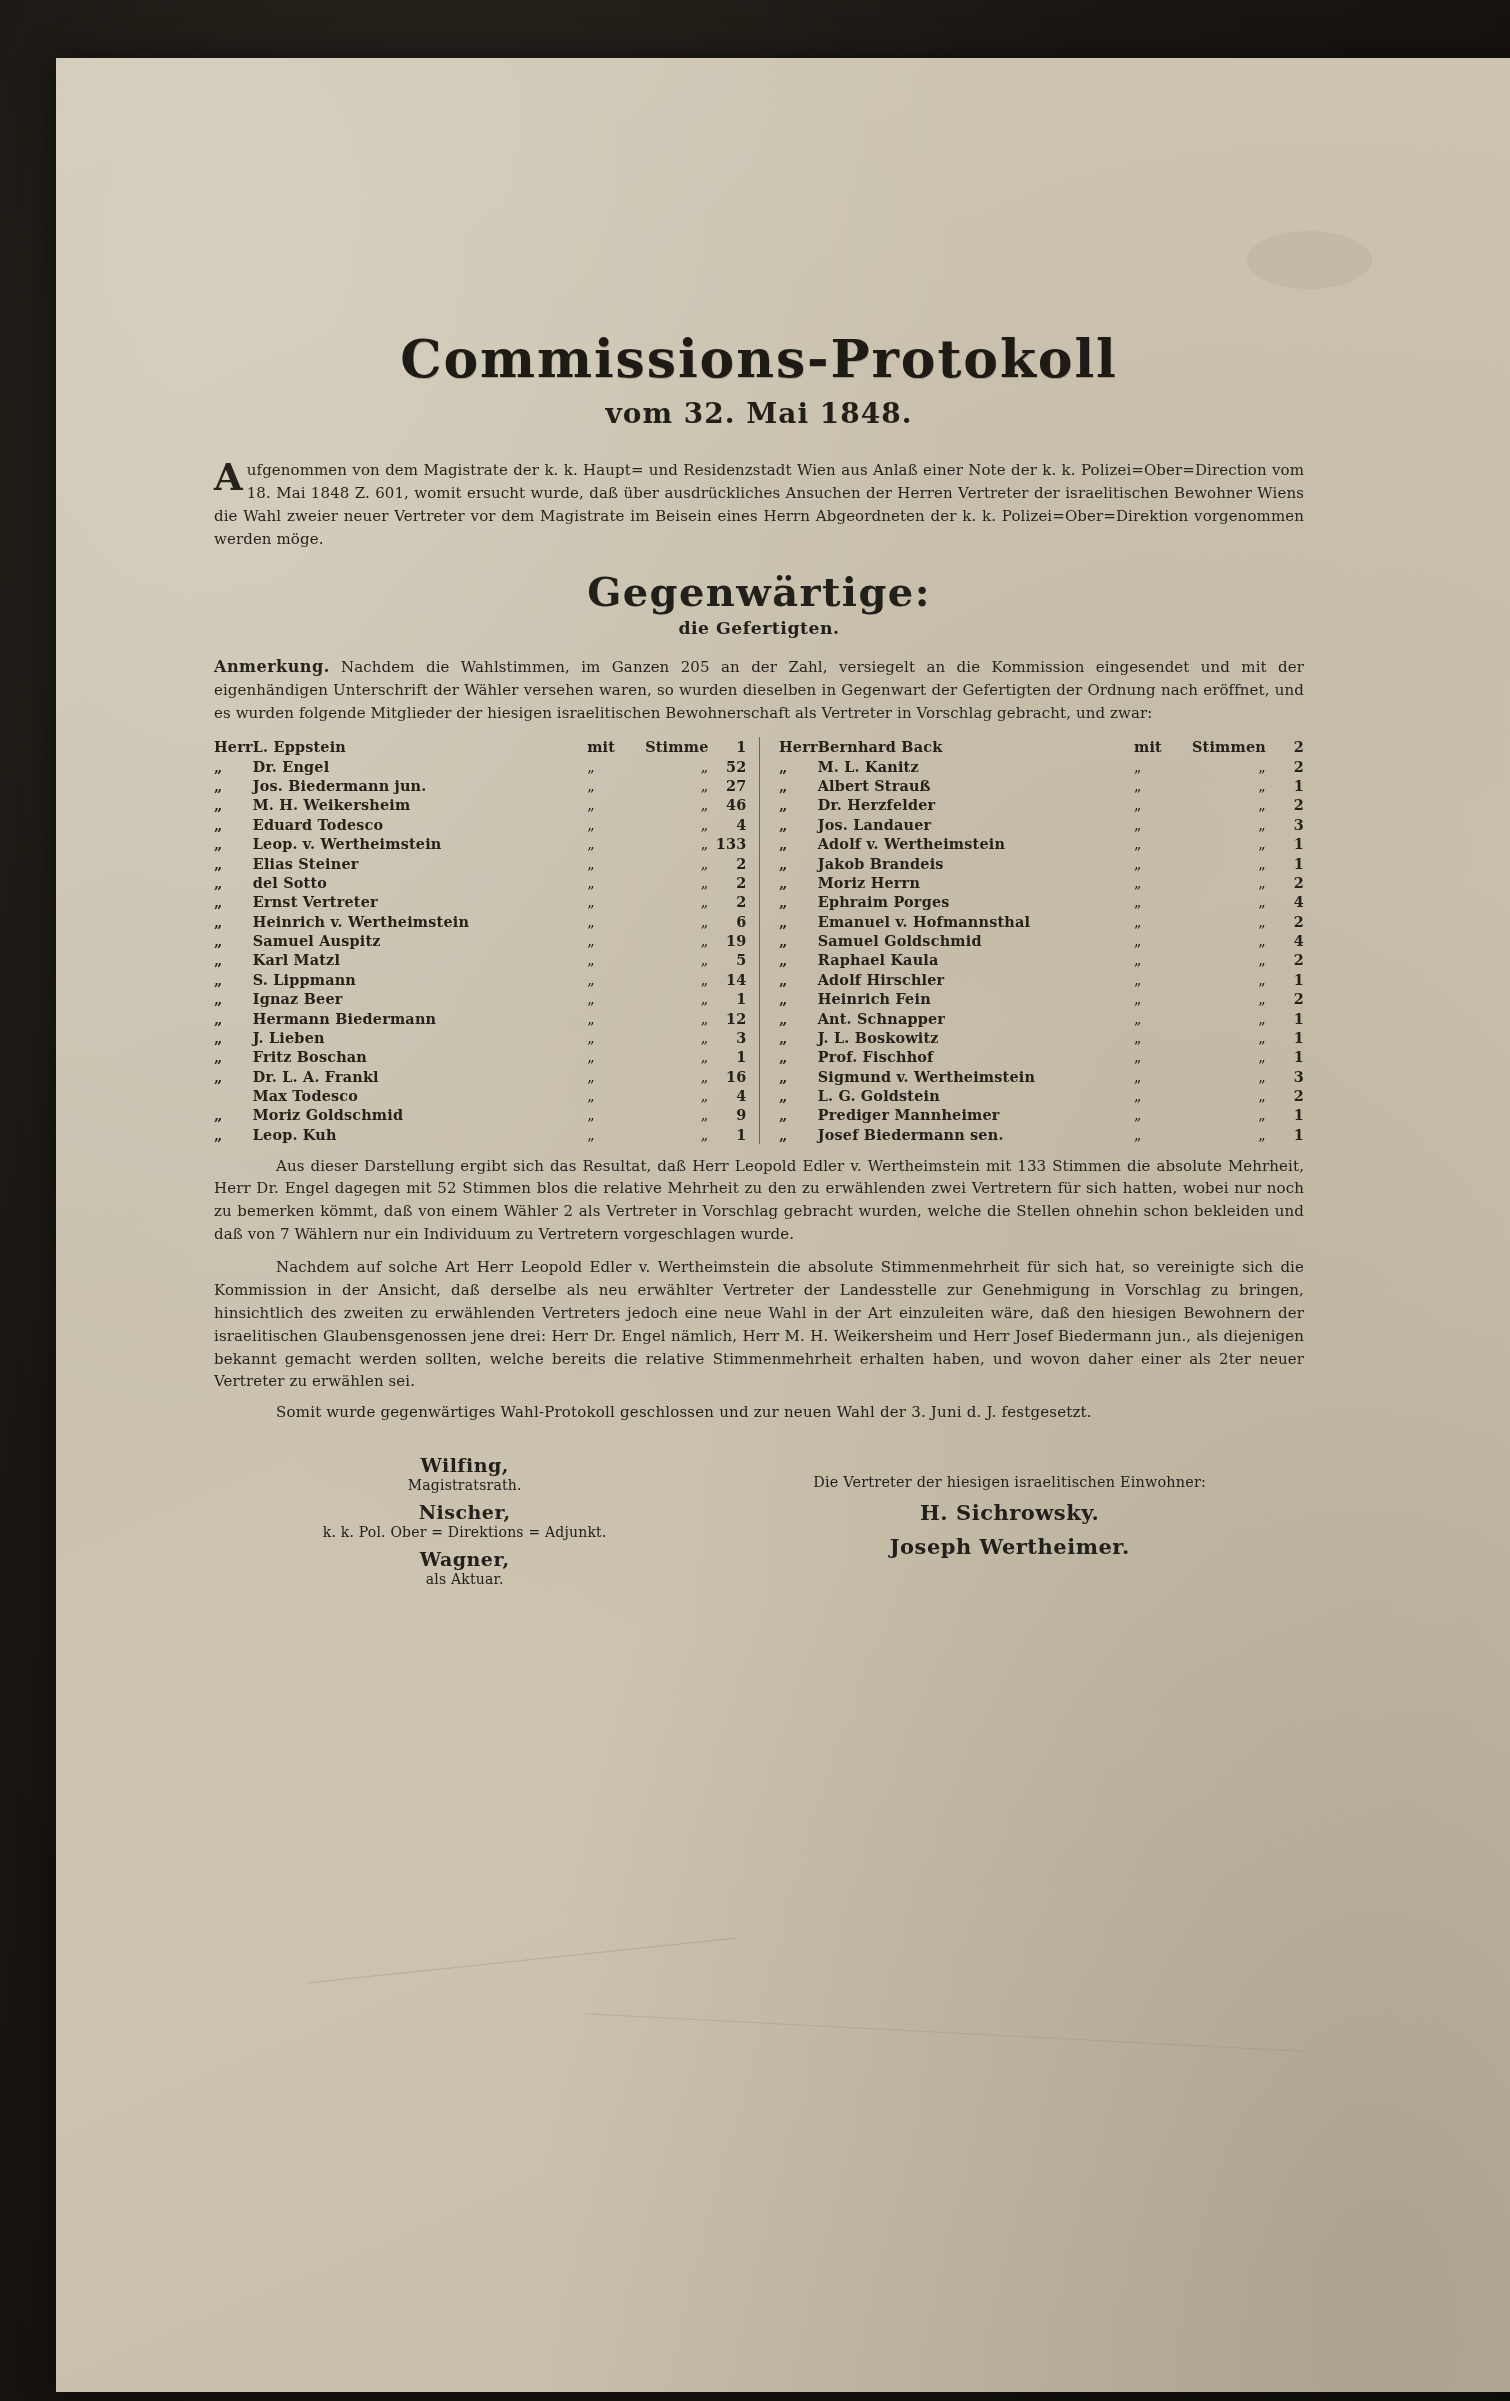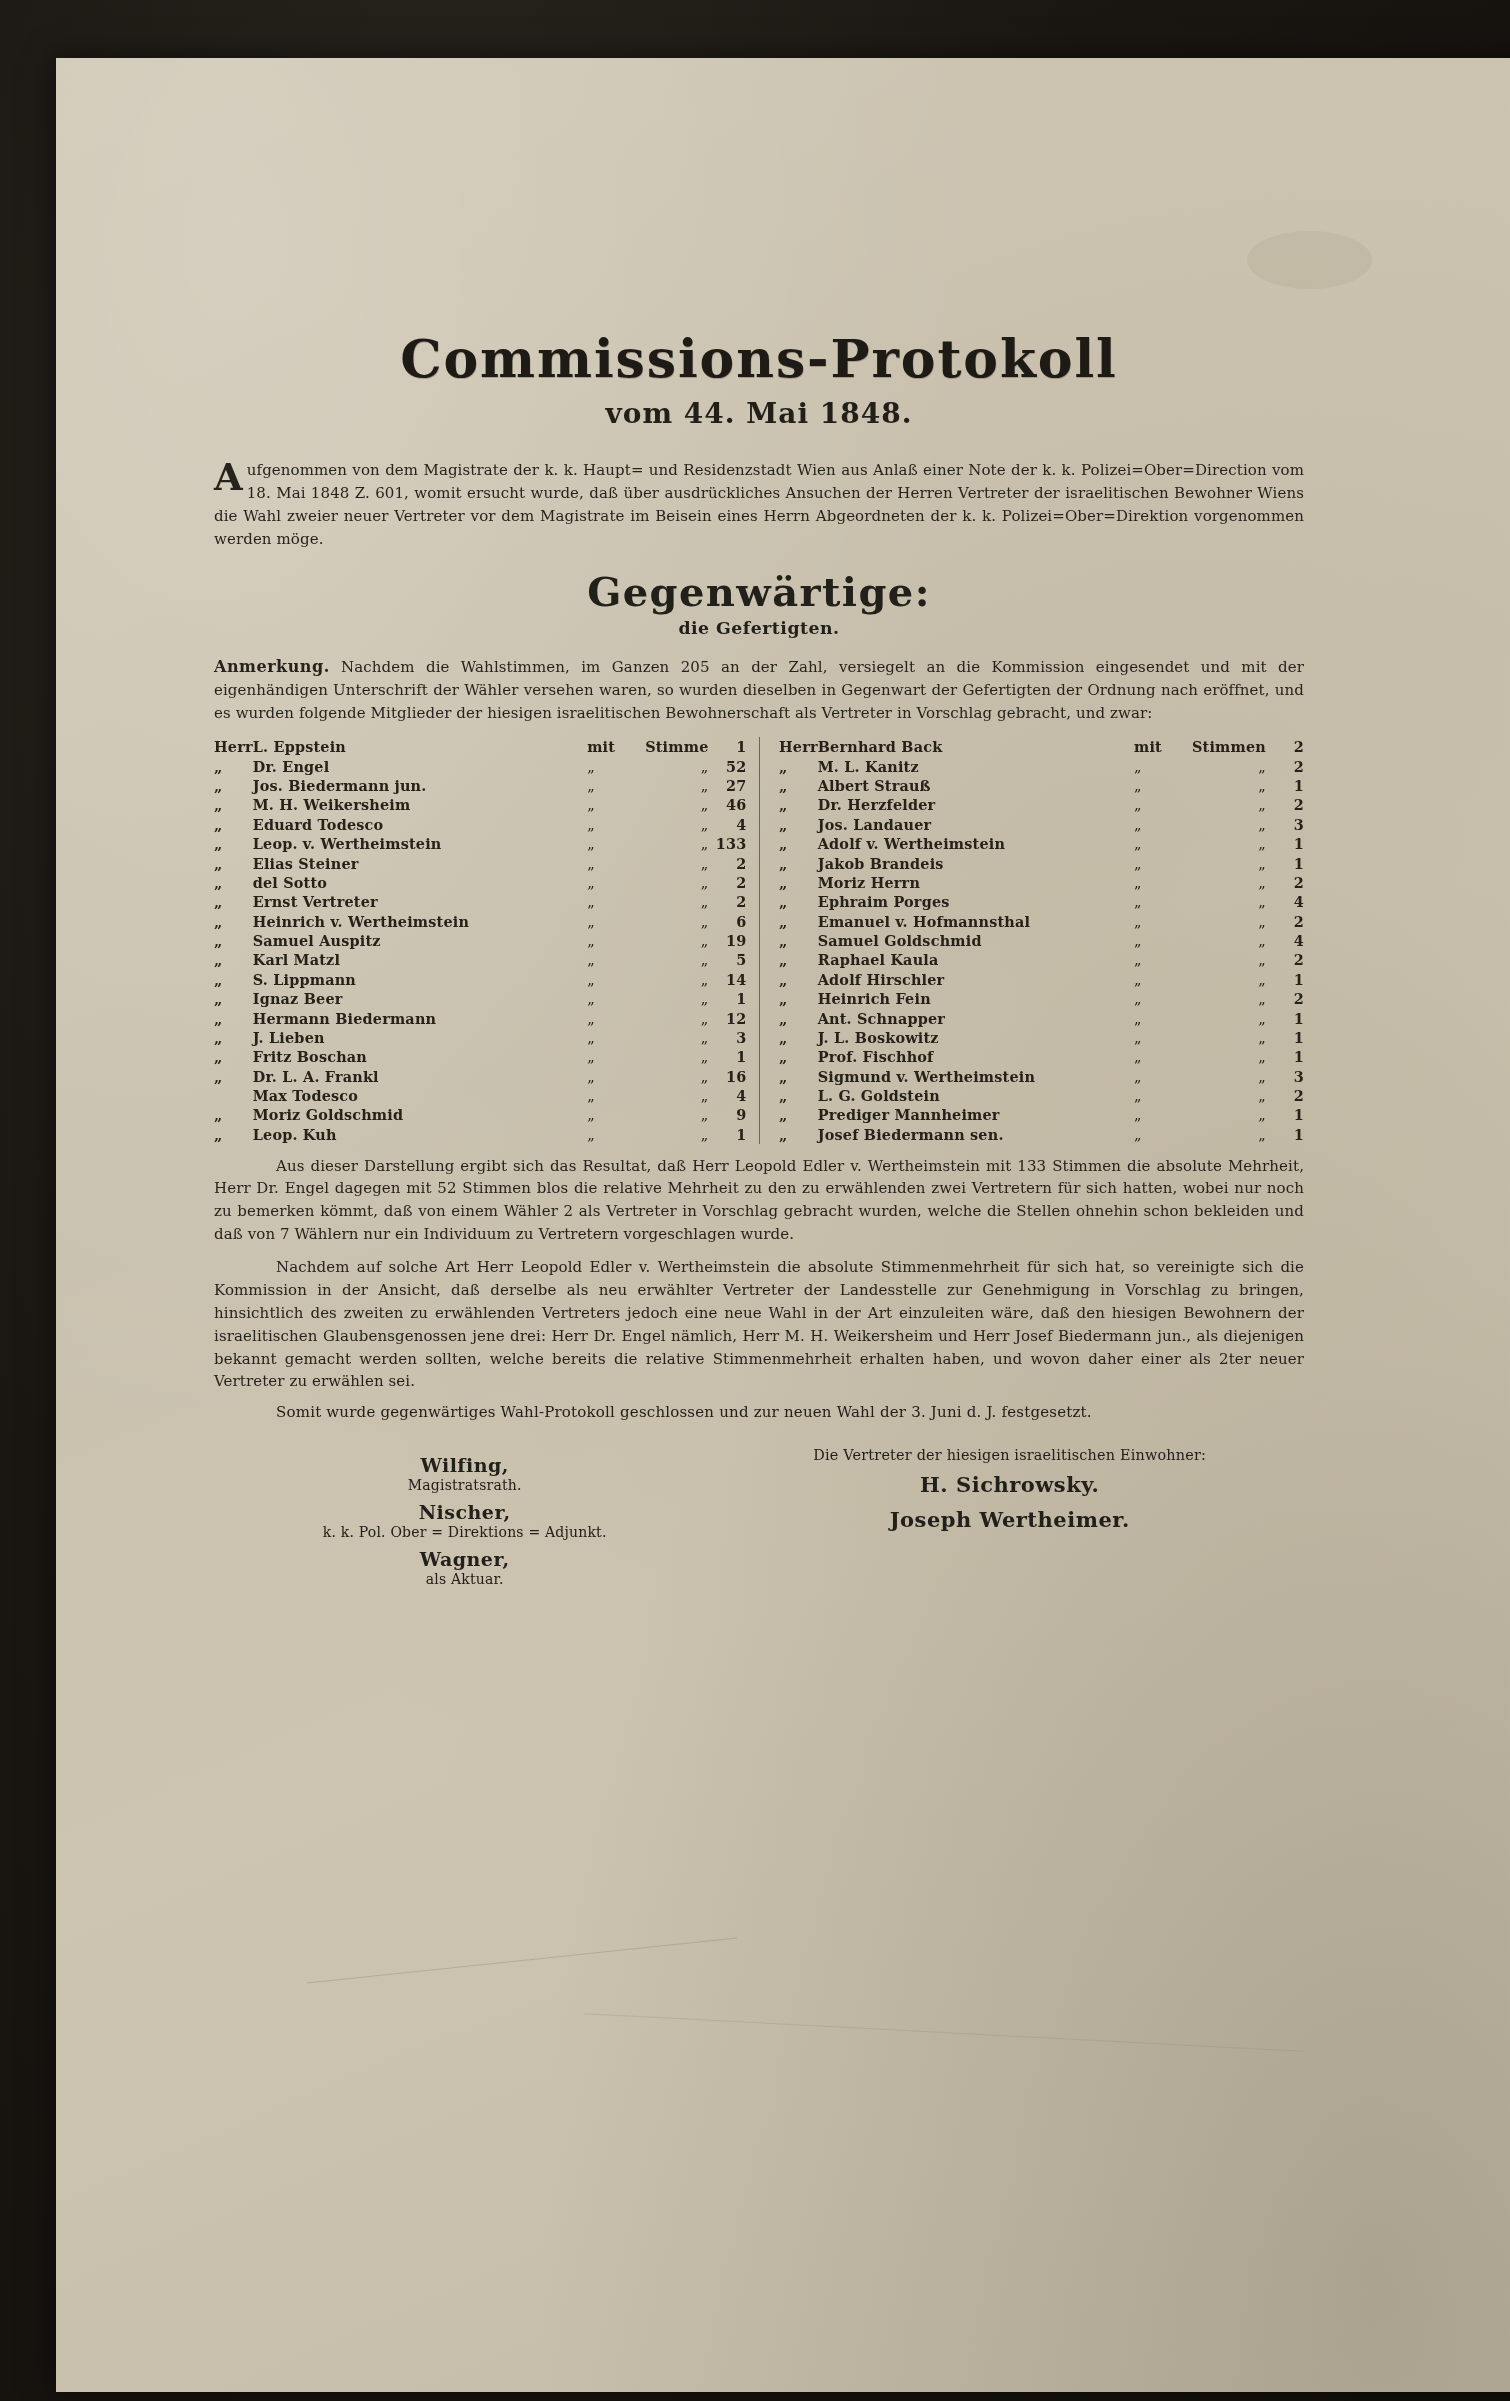--- a/index.html
+++ b/index.html
@@ -160,20 +160,21 @@
     font-weight: normal;
     text-indent: 62px;
     font-size: 15px;
     letter-spacing: 0.2px;
   }
   
   #signatures {
     margin-top: 26px;
     display: flex;
     width: 100%;
+    align-items: center;
   }
   #sig-left { width: 46%; text-align: center; }
   #sig-right { width: 54%; text-align: center; }
   .sig-name {
     font-weight: bold;
     font-size: 19px;
     letter-spacing: 0.5px;
     margin-top: 7.7px;
   }
   .sig-role {
@@ -193,21 +194,21 @@
 <div id="page">
   <div id="sheet">
 
     <div class="crease" style="left:250px; top:1902px; width:432px; height:1.4px; transform:rotate(-6deg); background:rgba(140,130,105,0.35);"></div>
     <div class="crease" style="left:528px; top:1974px; width:720px; height:1px; transform:rotate(3deg); background:rgba(150,140,115,0.3);"></div>
     <div class="crease" style="left:1191px; top:173px; width:125px; height:58px; border-radius:50%; background:rgba(160,150,125,0.18);"></div>
 
     <div id="content">
 
       <div id="title" class="fraktur">Commissions-Protokoll</div>
-      <div id="subtitle" class="fraktur">vom 44. Mai 1848.</div>
+      <div id="subtitle" class="fraktur">vom 32. Mai 1848.</div>
 
       <div id="intro" class="para">
         <span class="dropcap fraktur">A</span><span>ufgenommen von dem Magistrate der k. k. Haupt= und Residenzstadt Wien aus Anlaß einer Note der k. k. Polizei=Ober=Direction vom 18. Mai 1848 Z. 601, womit ersucht wurde, daß über ausdrückliches Ansuchen der Herren Vertreter der israelitischen Bewohner Wiens die Wahl zweier neuer Vertreter vor dem Magistrate im Beisein eines Herrn Abgeordneten der k. k. Polizei=Ober=Direktion vorgenommen werden möge.</span>
       </div>
 
       <div id="present">
         <div class="big fraktur">Gegenwärtige:</div>
         <div class="small fraktur">die Gefertigten.</div>
       </div>
 

